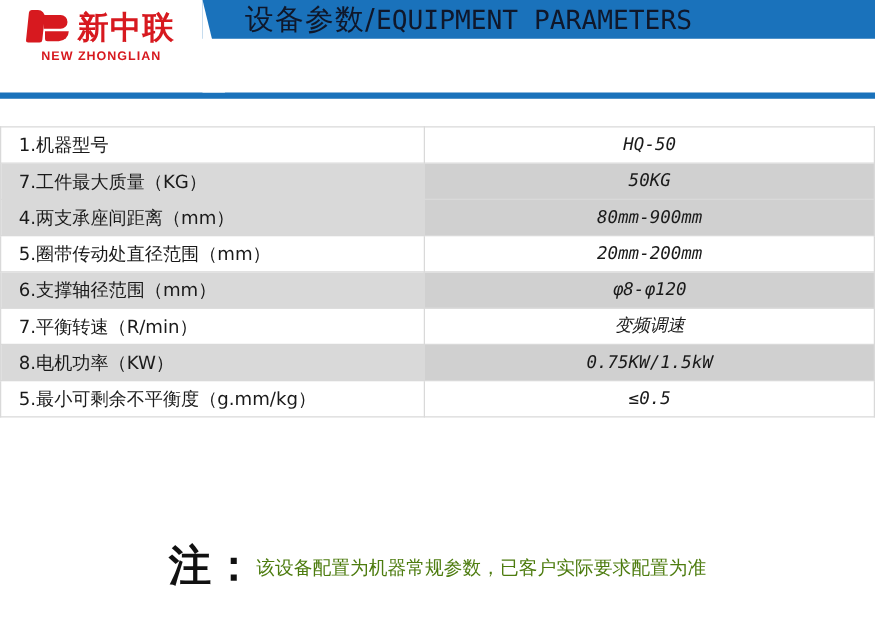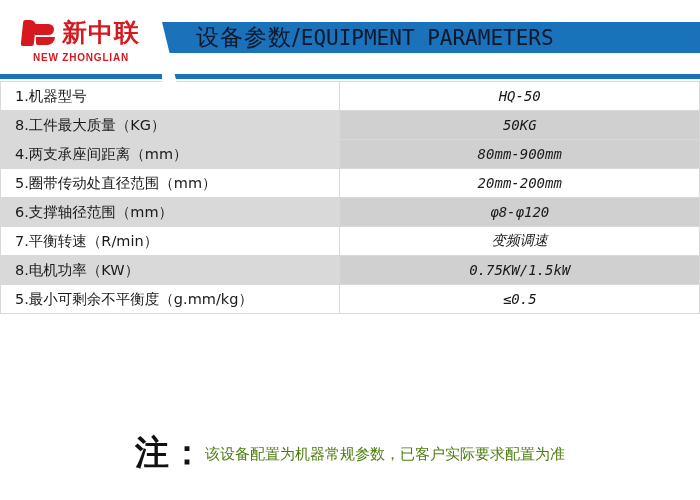--- a/index.html
+++ b/index.html
@@ -14,21 +14,21 @@
     width: 700px; height: 500px;
     overflow: hidden;
     background: #ffffff;
   }
 
   
   .header {
     position: relative;
     height: 74px;
     display: flex;
-    align-items: center;
+    align-items: flex-start;
   }
   .logo-box {
     width: 162px;
     background: #ffffff;
     display: flex;
     flex-direction: column;
     align-items: center;
     justify-content: center;
     padding-top: 6px;
   }
@@ -110,21 +110,21 @@
   .header-underline {
     height: 5px;
     background: #1a72bb;
   }
 
   
   .spec-table {
     width: 700px;
     border-collapse: collapse;
     table-layout: fixed;
-    margin-top: 2px;
+    margin-top: 22px;
   }
   .spec-table td {
     height: 29px;
     border: 1px solid #d9d9d9;
     font-size: 14.5px;
     font-family: "DejaVu Sans", sans-serif;
     color: #1a1a1a;
     padding: 0 8px;
   }
   .spec-table tr td.c-label {
@@ -193,21 +193,21 @@
   </div>
   <div class="header-underline"></div>
 
   <table class="spec-table">
     <tbody>
       <tr class="odd">
         <td class="c-label">1.机器型号</td>
         <td class="c-value">HQ-50</td>
       </tr>
       <tr class="even">
-        <td class="c-label">8.工件最大质量（KG）</td>
+        <td class="c-label">7.工件最大质量（KG）</td>
         <td class="c-value">50KG</td>
       </tr>
       <tr class="even">
         <td class="c-label">4.两支承座间距离（mm）</td>
         <td class="c-value">80mm-900mm</td>
       </tr>
       <tr class="odd">
         <td class="c-label">5.圈带传动处直径范围（mm）</td>
         <td class="c-value">20mm-200mm</td>
       </tr>

